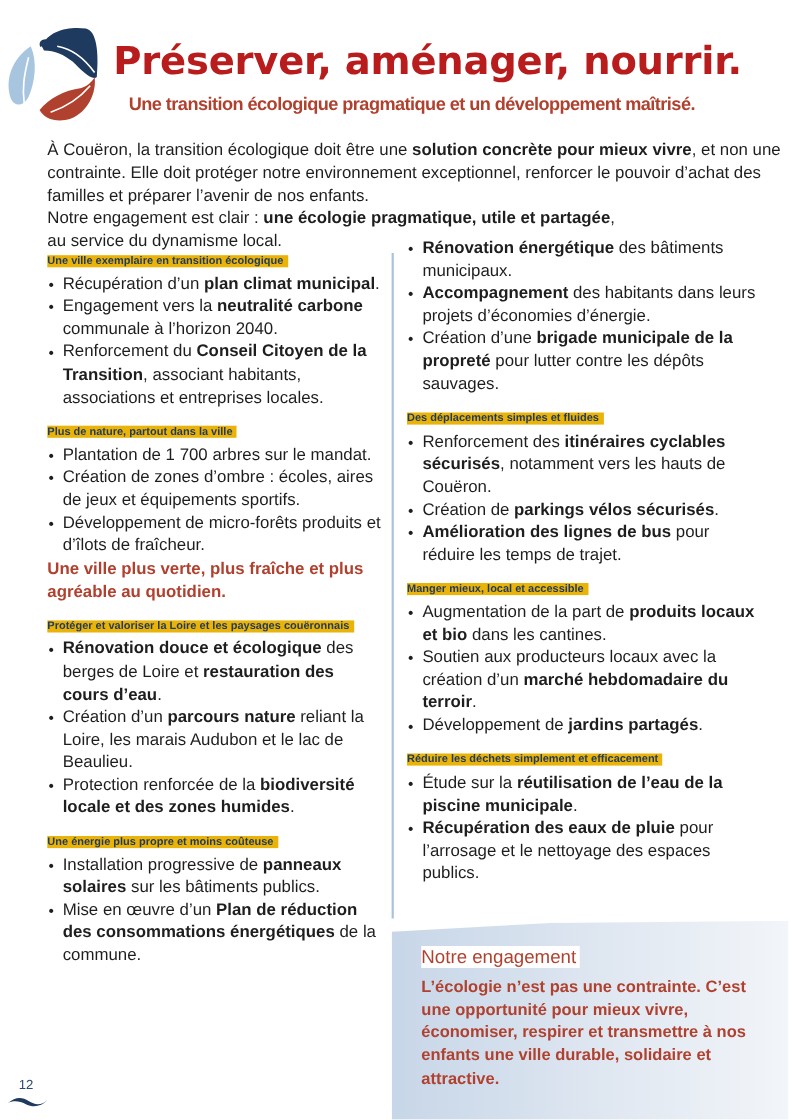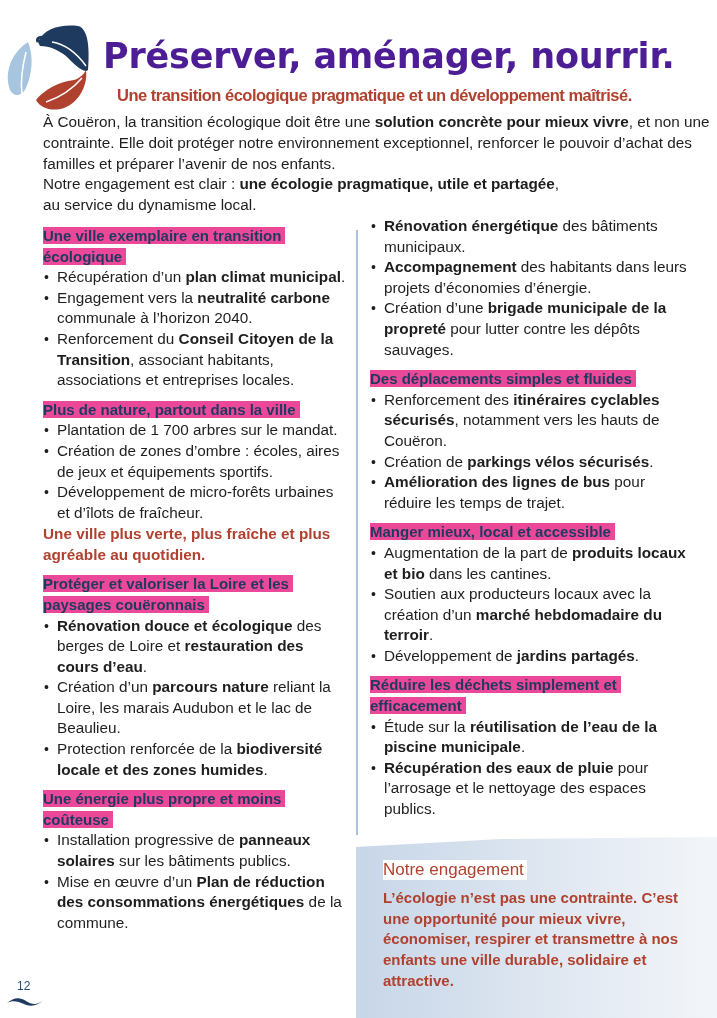--- a/index.html
+++ b/index.html
@@ -1,35 +1,35 @@
 <!DOCTYPE html>
 <html><head>
 <meta charset="utf-8">
 <style>
   html, body { margin: 0; padding: 0; background: #ffffff; }
   body { width: 717px; height: 1018px; position: relative; overflow: hidden;
          font-family: "DejaVu Sans", sans-serif; color: #1e1e1e; }
   .logo { position: absolute; left: 0; top: 12px; width: 108px; height: 100px; }
   .title { position: absolute; left: 103px; top: 36px; font-size: 35px; font-weight: 600;
-           color: #4c1d95; letter-spacing: -0.2px; white-space: nowrap;
+           color: #b91c1c; letter-spacing: -0.2px; white-space: nowrap;
            font-family: "DejaVu Sans", sans-serif; }
   .subtitle { position: absolute; left: 117px; top: 86px; font-size: 16.5px; font-weight: 700;
               color: #b0412f; white-space: nowrap; letter-spacing: -0.5px;
               font-family: "Liberation Sans", sans-serif; }
-  .intro { position: absolute; left: 43px; top: 112px; width: 670px; font-size: 15.3px;
+  .intro { position: absolute; left: 43px; top: 127px; width: 670px; font-size: 15.3px;
            line-height: 20.8px; color: #1e1e1e; font-family: "Liberation Sans", sans-serif; }
   .intro b { font-weight: 700; }
   .col { position: absolute; font-family: "Liberation Sans", sans-serif; font-size: 15.3px;
          line-height: 20.6px; }
   .col-left { left: 43px; top: 226px; width: 305px; }
   .col-right { left: 370px; top: 216px; width: 320px; }
   .divider { position: absolute; left: 356px; top: 230px; width: 1.5px; height: 605px; background: #a9c3dc; }
   .section { margin-bottom: 9px; }
-  .sec-title { display: inline; font-weight: 700; color: #1f3a5f; font-size: 15px;
-               background: #ec4899; padding: 0 4px 0 0; line-height: 20.6px;
+  .sec-title { display: inline; font-weight: 700; color: #1f3a5f; font-size: 10px;
+               background: #eab308; padding: 0 4px 0 0; line-height: 20.6px;
                box-decoration-break: clone; -webkit-box-decoration-break: clone; }
   .sec-title-wrap { margin-bottom: 0; }
   ul { list-style: none; margin: 0; padding: 0; }
   li { position: relative; padding-left: 14px; }
   li::before { content: "•"; position: absolute; left: 1px; top: 0; font-size: 14px; }
   li b { font-weight: 700; }
   .conclusion { font-weight: 700; color: #b0412f; font-size: 15.3px; line-height: 21px; margin-top: 0; }
   .engagement { position: absolute; left: 356px; top: 837px; width: 361px; height: 181px;
                 background: linear-gradient(90deg, #c7d6e8 0%, #e2e9f2 60%, #f2f5f9 100%);
                 clip-path: polygon(0 10px, 40% 2px, 100% 0, 100% 100%, 0 100%); }
@@ -71,21 +71,21 @@
         <li><span>Récupération d’un </span><b>plan climat municipal</b><span>.</span></li>
         <li><span>Engagement vers la </span><b>neutralité carbone</b><span> communale à l’horizon 2040.</span></li>
         <li><span>Renforcement du </span><b>Conseil Citoyen de la Transition</b><span>, associant habitants, associations et entreprises locales.</span></li>
       </ul>
     </div>
     <div class="section">
       <div class="sec-title-wrap"><span class="sec-title">Plus de nature, partout dans la ville</span></div>
       <ul>
         <li><span>Plantation de 1 700 arbres sur le mandat.</span></li>
         <li><span>Création de zones d’ombre : écoles, aires de jeux et équipements sportifs.</span></li>
-        <li><span>Développement de micro-forêts urbaines et d’îlots de fraîcheur.</span></li>
+        <li><span>Développement de micro-forêts produits et d’îlots de fraîcheur.</span></li>
       </ul>
       <div class="conclusion">Une ville plus verte, plus fraîche et plus agréable au quotidien.</div>
     </div>
     <div class="section">
       <div class="sec-title-wrap"><span class="sec-title">Protéger et valoriser la Loire et les paysages couëronnais</span></div>
       <ul>
         <li><b>Rénovation douce et écologique</b><span> des berges de Loire et </span><b>restauration des cours d’eau</b><span>.</span></li>
         <li><span>Création d’un </span><b>parcours nature</b><span> reliant la Loire, les marais Audubon et le lac de Beaulieu.</span></li>
         <li><span>Protection renforcée de la </span><b>biodiversité locale et des zones humides</b><span>.</span></li>
       </ul>

